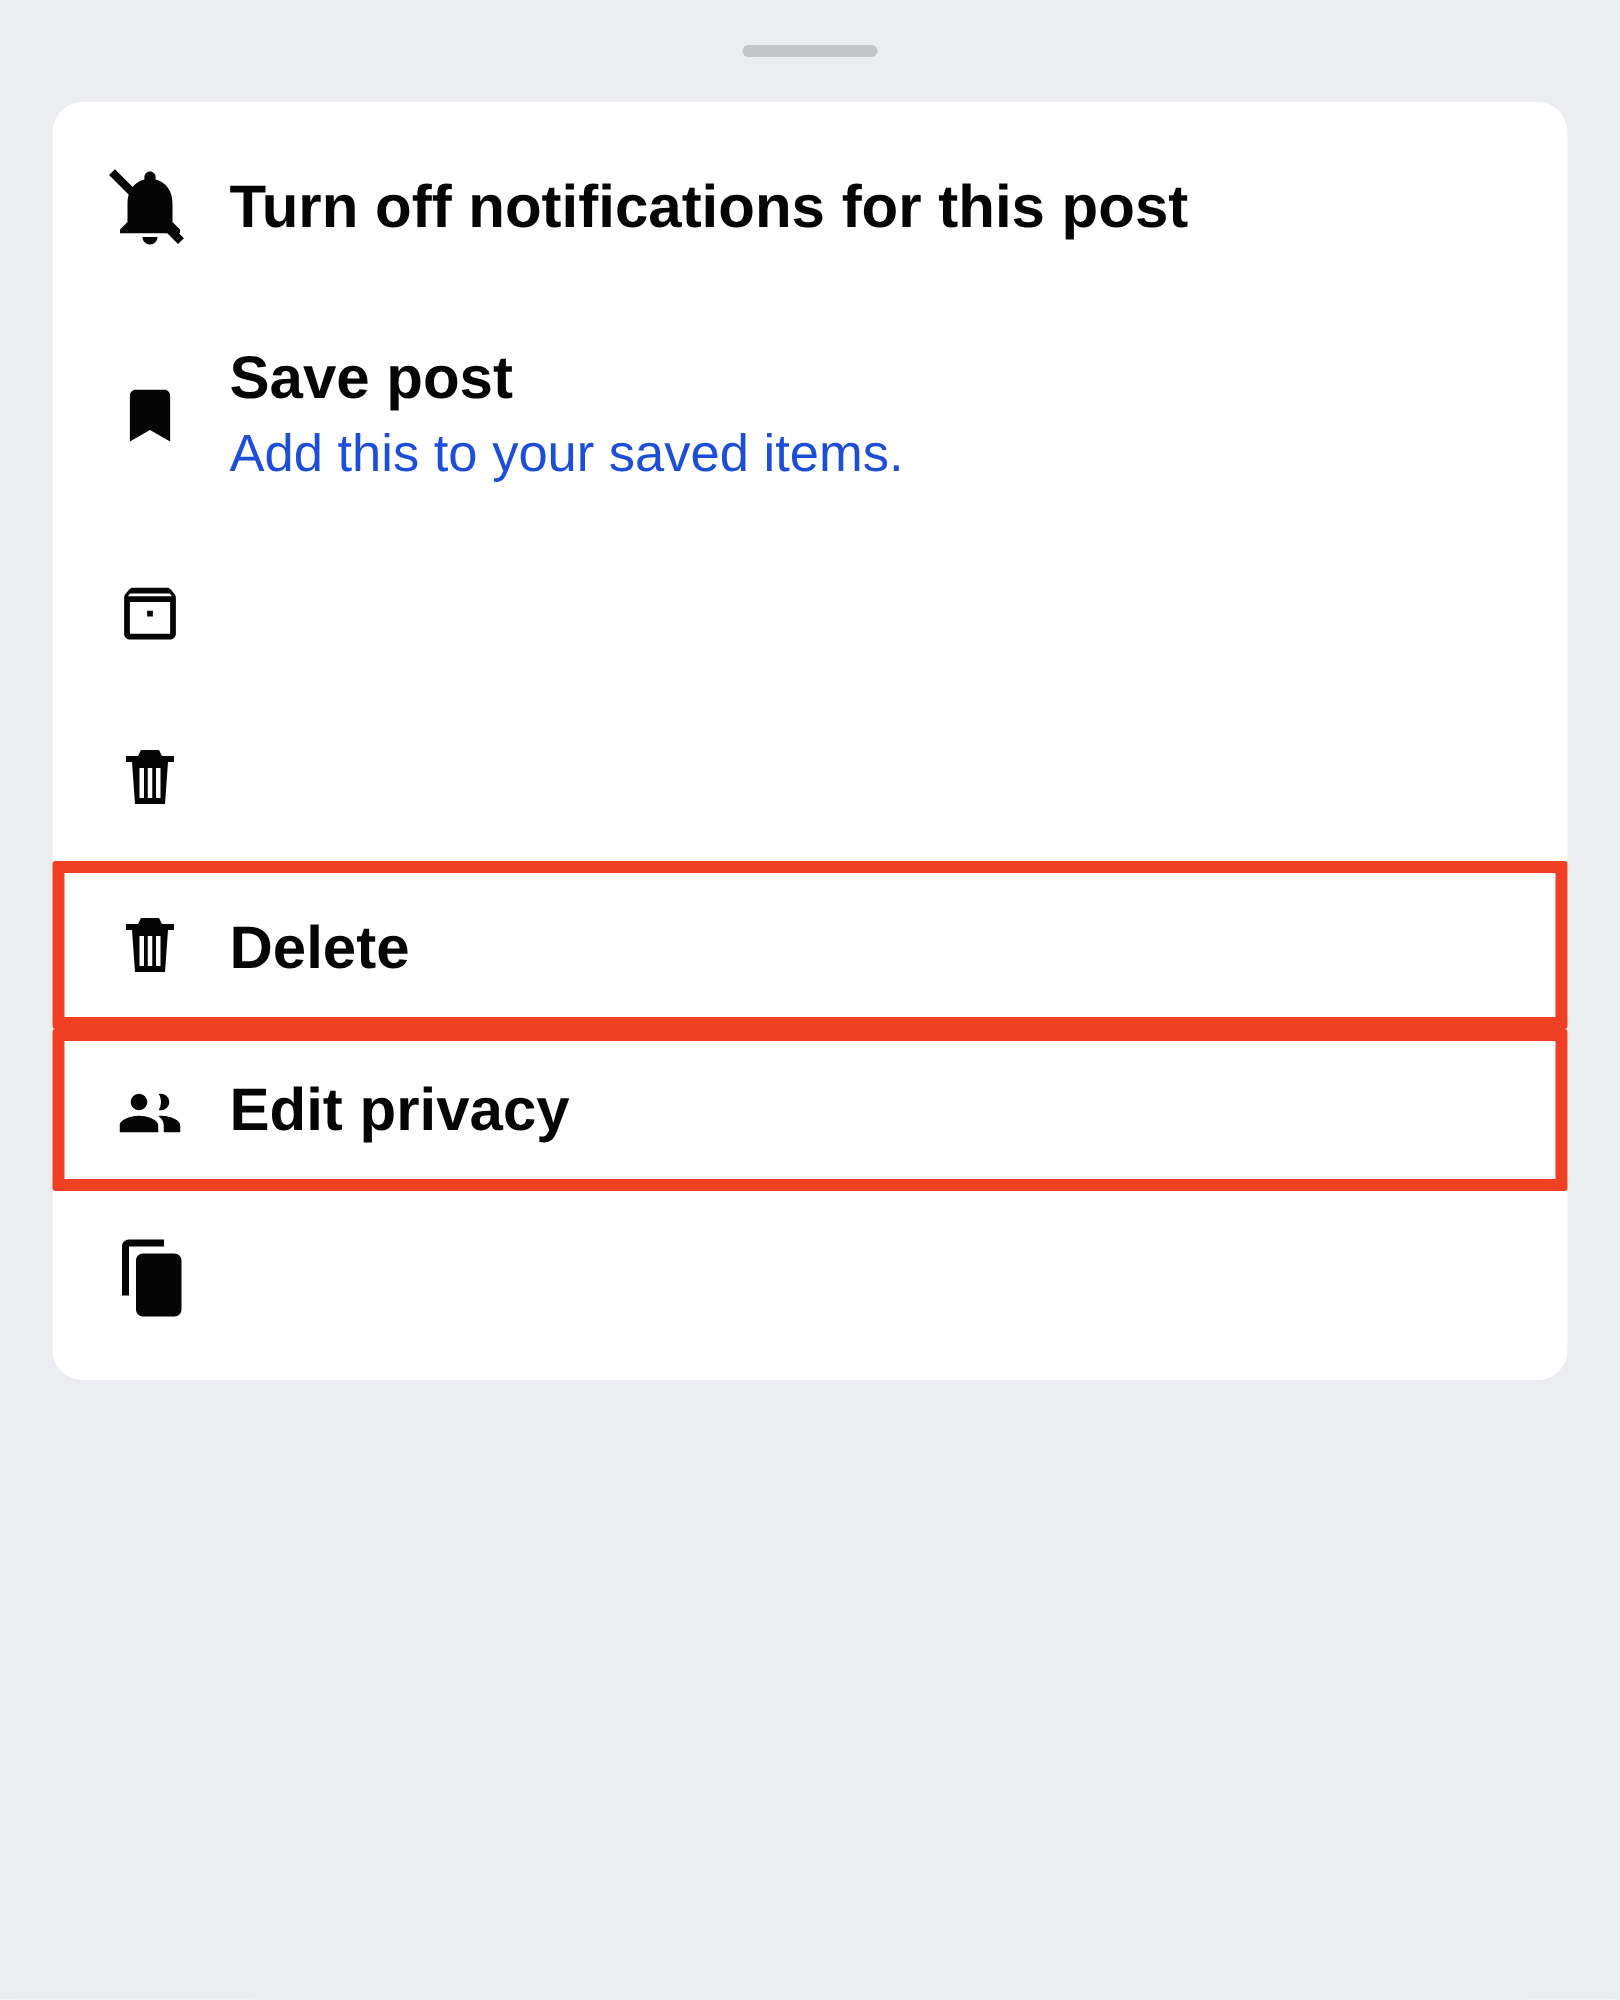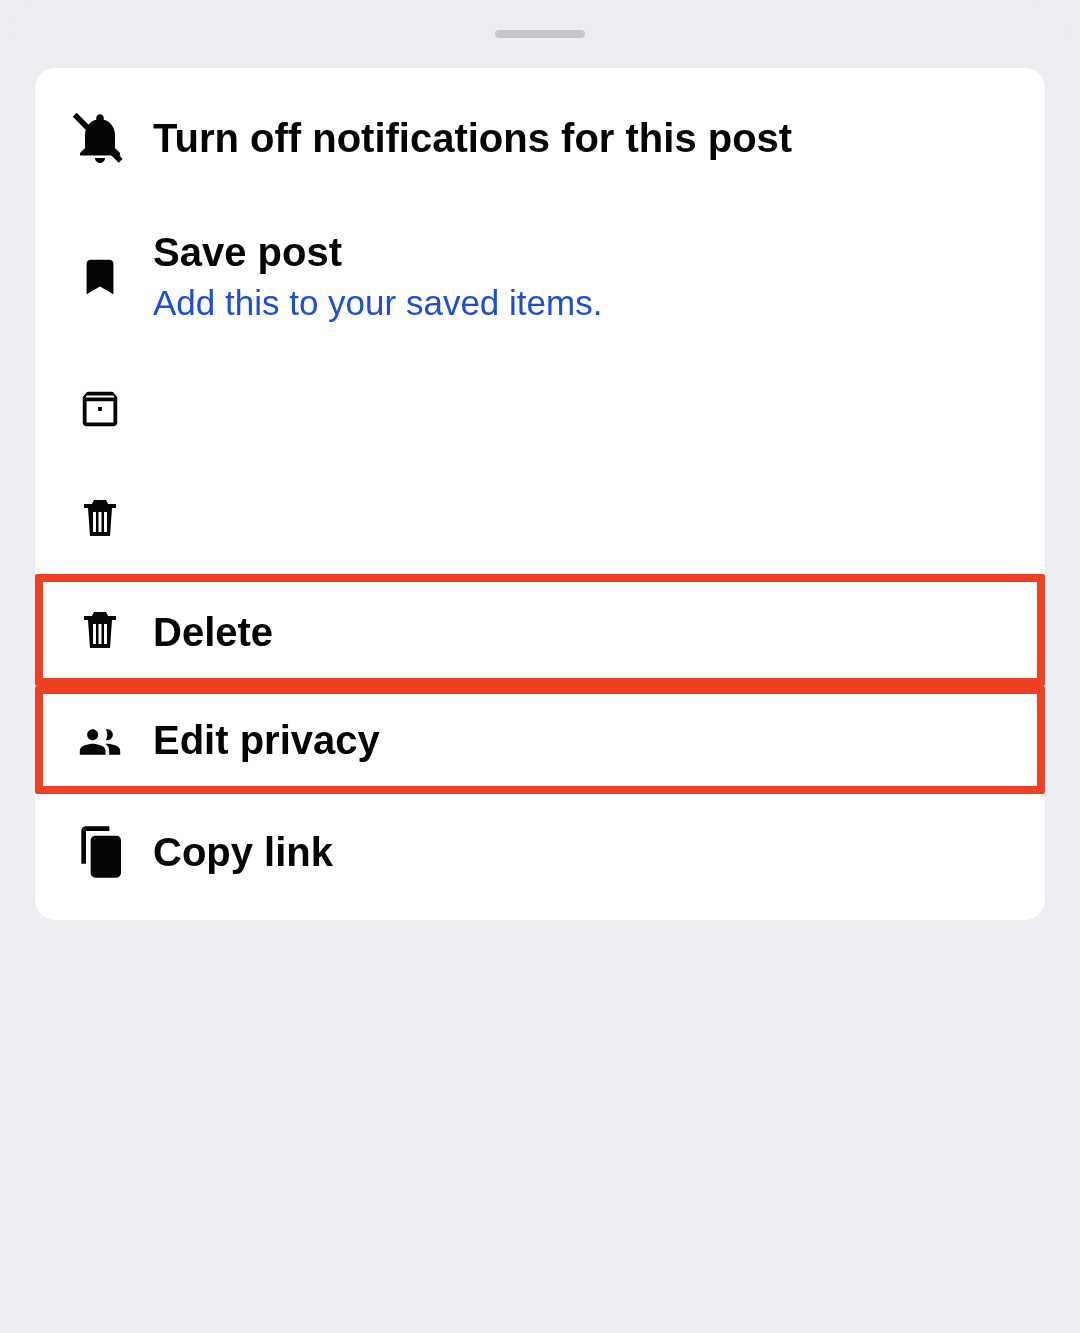--- a/index.html
+++ b/index.html
@@ -159,21 +159,18 @@
         <span class="item-title">Edit privacy</span>
       </div>
     </div>
 
     <div class="menu-item">
       <span class="icon-wrap">
         <svg width="56" height="56" viewBox="0 0 24 24">
             <path d="M16 1H6C4.9 1 4 1.9 4 3v14h2V3h10V1zm3 4H10c-1.1 0-2 .9-2 2v14c0 1.1.9 2 2 2h9c1.1 0 2-.9 2-2V7c0-1.1-.9-2-2-2z"></path>
           </svg>
       </span>
-      <div class="text-wrap">
-        <span class="item-title">Copy link</span>
-      </div>
     </div>
 
   </div>
 
 
 </div>
 
 </body></html>

